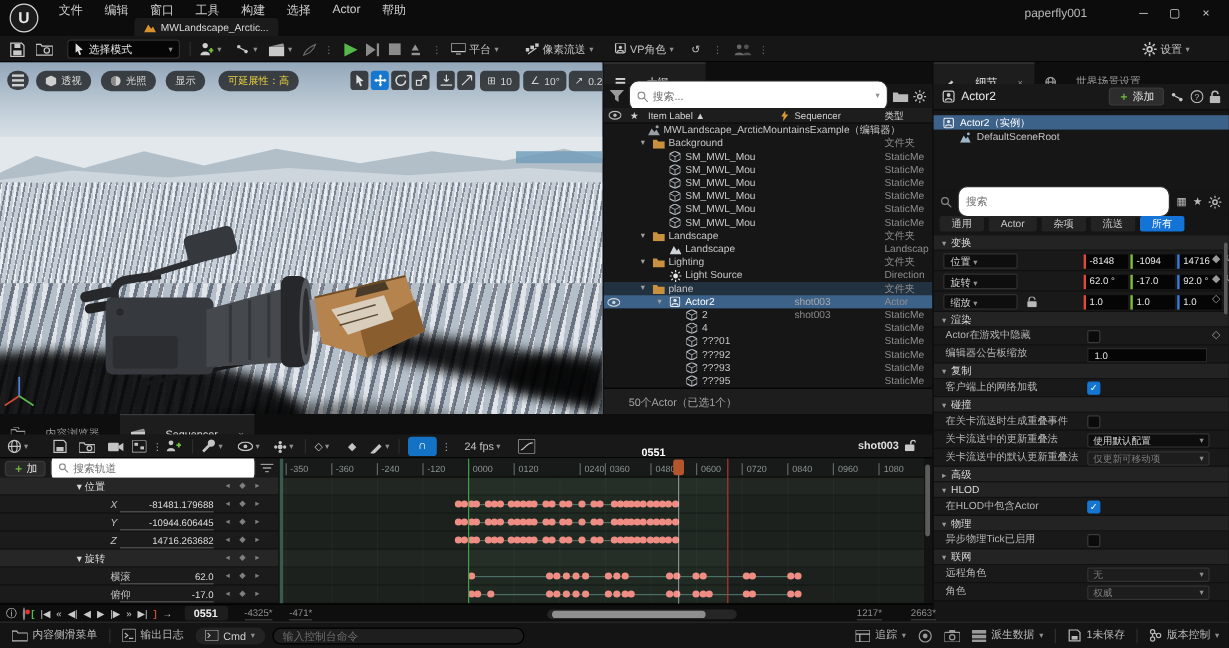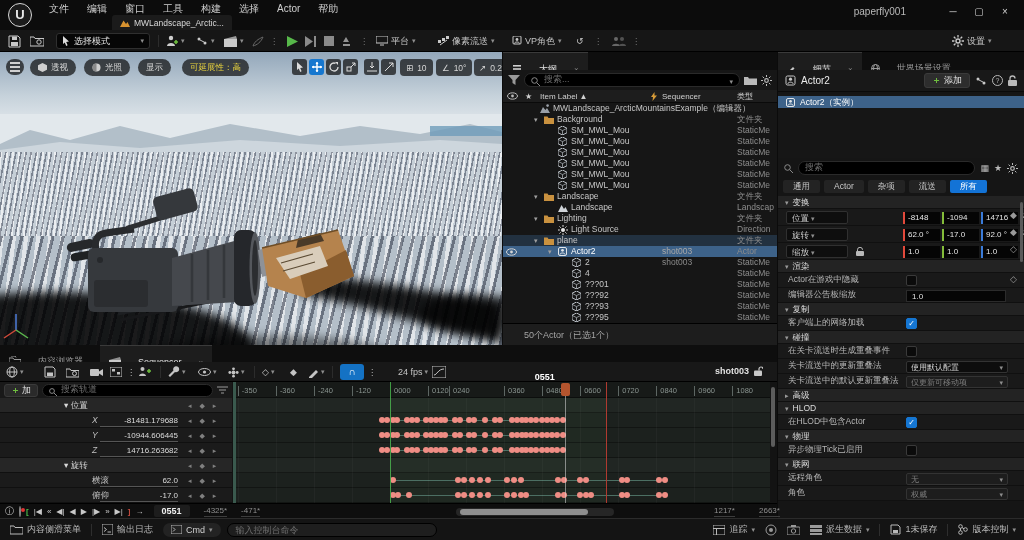--- a/index.html
+++ b/index.html
@@ -48,22 +48,22 @@
  display:flex;align-items:center;justify-content:center;color:#cfcfcf;font-size:9px}
 .burger{width:10px;height:2px;background:#d0d0d0;box-shadow:0 4px 0 #d0d0d0,0 -4px 0 #d0d0d0}
 
 #outliner{position:absolute;left:503px;top:52px;width:274px;height:293px;background:#161616}
 .tabbar{position:absolute;left:0;top:0;right:0;height:18px;background:#0e0e0e;display:flex}
 .tab{height:18px;display:flex;align-items:center;gap:17px;padding:16px 9px;font-size:9px;color:#9a9a9a}
 .tab.active{background:#1d1d1d;color:#e3e3e3;border-top:1px solid #3a3a3a}
 .tab .x{color:#8a8a8a;font-size:8px}
 #ol-search-row{position:absolute;left:0;top:18px;right:0;height:20px;background:#161616;
  display:flex;align-items:center;gap:4px;padding:0 5px}
-.searchbox{flex:1;height:14px;background:#000000;border:1px solid #2a2a2a;border-radius:8px;
- display:flex;align-items:flex-end;gap:4px;padding:0 6px;color:#6e6e6e}
+.searchbox{flex:1;height:14px;background:#ffffff;border:1px solid #2a2a2a;border-radius:8px;
+ display:flex;align-items:center;gap:4px;padding:12px 6px;color:#6e6e6e}
 #ol-header{position:absolute;left:0;top:38px;right:0;height:13px;background:#1d1d1d;
  border-bottom:1px solid #0a0a0a;font-size:8px;color:#d0d0d0}
 #ol-header .hcol{position:absolute;top:0;line-height:13px}
 #ol-rows{position:absolute;left:0;top:51px;right:0;height:220px;overflow:hidden}
 .o-row{position:absolute;left:0;right:0;height:11px;font-size:8.5px;line-height:11px;white-space:nowrap}
 .o-row.sel{background:#3d6289}
 .o-row.hl{background:#223140}
 .o-eye{position:absolute;left:3px;top:2px}
 .o-arrow{position:absolute;top:0;color:#a0a0a0;font-size:7px}
 .o-ic{position:absolute;top:1px}
@@ -749,20 +749,29 @@
       <div class="d-comp" style="top: 2px; background: rgb(61, 98, 137);">
         <div style="position: absolute; left: 8px; top: 1.5px;">
           <svg width="9" height="9">
             <rect x="0.5" y="0.5" width="8" height="8" rx="1.5" fill="none" stroke="#e2e6ea"></rect>
             <circle cx="4.5" cy="3.3" r="1.4" fill="#e2e6ea"></circle>
             <path d="M2 7.5c0-2 5-2 5 0" stroke="#e2e6ea" fill="none"></path>
           </svg>
         </div>
         <div style="position: absolute; left: 22px; color: rgb(255, 255, 255);">Actor2（实例）</div>
       </div>
+      <div class="d-comp" style="top: 14px; background: transparent;">
+        <div style="position: absolute; left: 22px; top: 1.5px;">
+          <svg width="9" height="9">
+            <path d="M0 9 3 3l2 2.6L6.5 3.8 9 9z" fill="#9fb5c8"></path>
+            <circle cx="7" cy="1.6" r="1.2" fill="#9fb5c8"></circle>
+          </svg>
+        </div>
+        <div style="position: absolute; left: 36px; color: rgb(198, 198, 198);">DefaultSceneRoot</div>
+      </div>
     </div>
   <div id="d-search-row">
     <svg width="9" height="9">
         <circle cx="3.5" cy="3.5" r="2.8" fill="none" stroke="#8a8a8a"></circle>
         <path d="M5.8 5.8 9 9" stroke="#8a8a8a"></path>
       </svg>
     <div class="searchbox" style="height:14px">
       <span>搜索</span>
     </div>
     <span style="color:#b9b9b9">▦</span>
@@ -963,21 +972,21 @@
     <div class="sqi" style="left:290px;color:#c4c4c4">◆</div>
     <div class="sqi" style="left:308px">
       <svg width="11" height="11">
           <path d="M1 10 8 3l2 2-7 7H1z" fill="#c4c4c4"></path>
         </svg>
         <span class="car">▾</span>
     </div>
     <div class="tb-sep" style="left:332px;top:4px"></div>
     <div id="snap-btn">∩</div>
     <div class="sqi dots3" style="left:368px">⋮</div>
-    <div class="sqi" style="left:398px">
+    <div class="sqi" style="left:387px">
       <span>24 fps</span>
         <span class="car">▾</span>
     </div>
     <div class="sqi" style="left:432px">
       <svg width="14" height="12">
           <rect x="0" y="0" width="14" height="12" rx="1" fill="none" stroke="#c4c4c4"></rect>
           <path d="M2 9 C5 9 6 3 12 3" fill="none" stroke="#c4c4c4"></path>
         </svg>
     </div>
     <div id="shot-label">
@@ -1044,21 +1053,21 @@
 
   <div id="sq-tl">
     <div id="range-tint" style="left: 157px; width: 215.56px;"></div>
     <div id="sq-ruler">
         <div class="s-tick" style="left: 4.84px;">-350</div>
         <div class="s-tick" style="left: 42.88px;">-360</div>
         <div class="s-tick" style="left: 80.92px;">-240</div>
         <div class="s-tick" style="left: 118.96px;">-120</div>
         <div class="s-tick" style="left: 157px;">0000</div>
         <div class="s-tick" style="left: 195.04px;">0120</div>
-        <div class="s-tick" style="left: 216px;">0240</div>
+        <div class="s-tick" style="left: 250px;">0240</div>
         <div class="s-tick" style="left: 271.12px;">0360</div>
         <div class="s-tick" style="left: 309.16px;">0480</div>
         <div class="s-tick" style="left: 347.2px;">0600</div>
         <div class="s-tick" style="left: 385.24px;">0720</div>
         <div class="s-tick" style="left: 423.28px;">0840</div>
         <div class="s-tick" style="left: 461.32px;">0960</div>
         <div class="s-tick" style="left: 499.36px;">1080</div>
       </div>
     <div id="sq-grid">
         <div class="s-trow grp" style="top: 0px;"></div>

